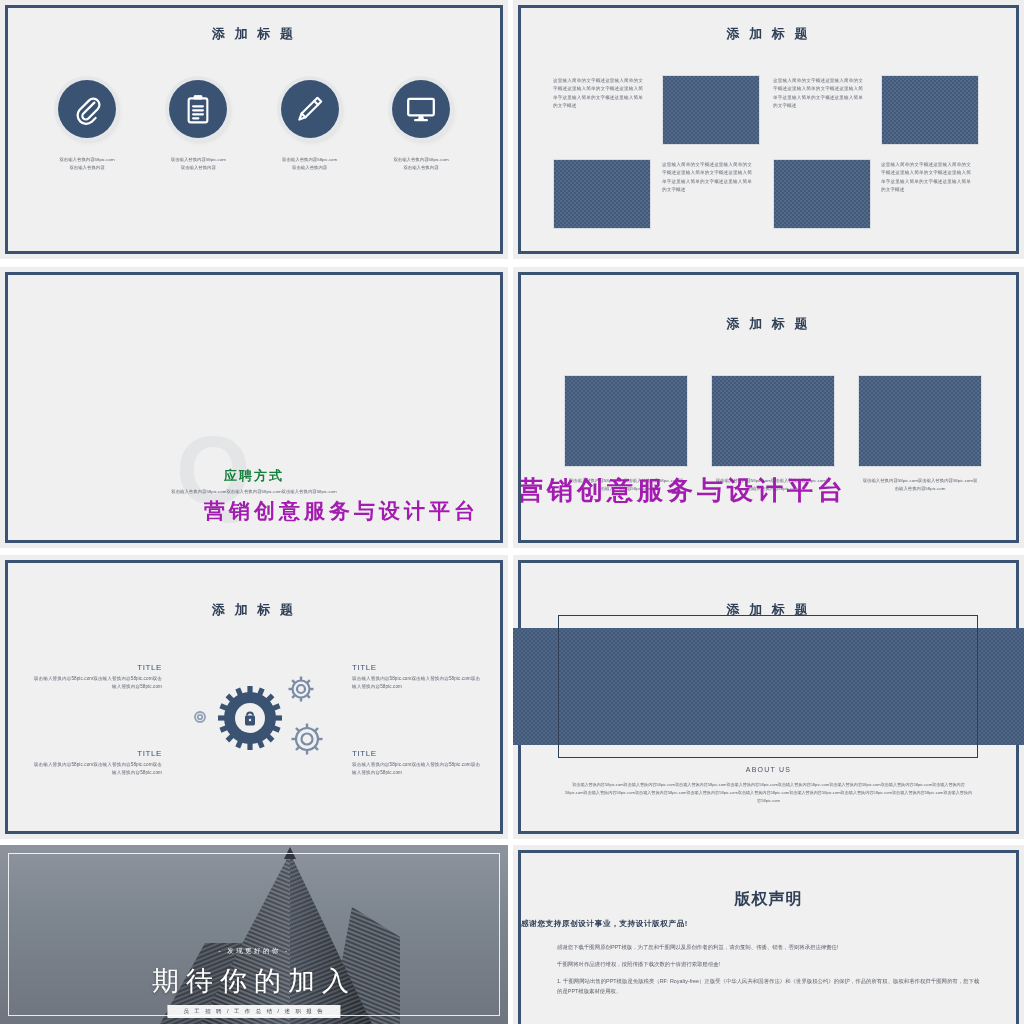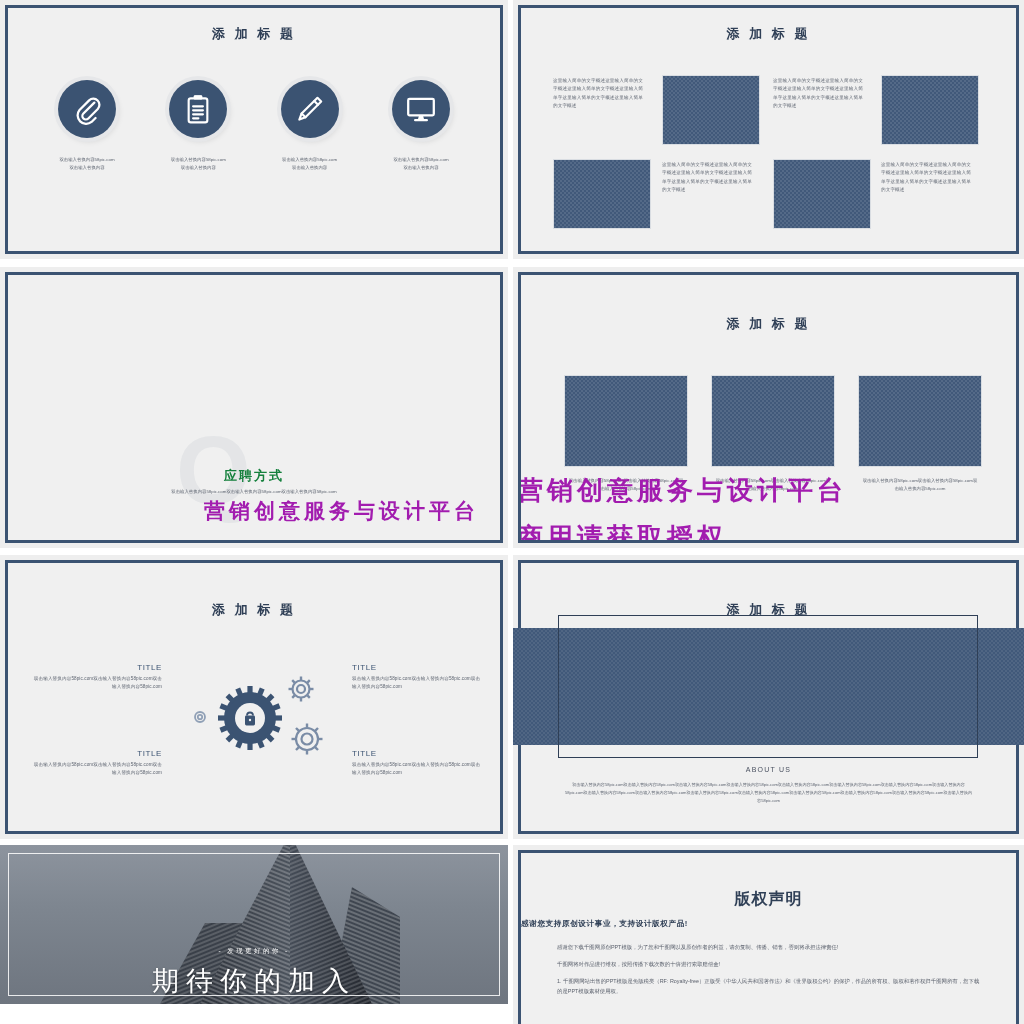--- a/index.html
+++ b/index.html
@@ -281,21 +281,20 @@
 
         <div class="ph" style="position:absolute;left:43px;top:100px;width:124px;height:92px;"></div>
         <div class="ph" style="position:absolute;left:190px;top:100px;width:124px;height:92px;"></div>
         <div class="ph" style="position:absolute;left:337px;top:100px;width:124px;height:92px;"></div>
 
         <div class="cap" style="position:absolute;left:46px;top:202px;width:118px;">双击输入替换内容58pic.com双击输入替换内容58pic.com双击输入替换内容58pic.com</div>
         <div class="cap" style="position:absolute;left:193px;top:202px;width:118px;">双击输入替换内容58pic.com双击输入替换内容58pic.com双击输入替换内容58pic.com</div>
         <div class="cap" style="position:absolute;left:340px;top:202px;width:118px;">双击输入替换内容58pic.com双击输入替换内容58pic.com双击输入替换内容58pic.com</div>
 
         <div class="wm-text" style="left:-4px;top:198px;font-size:26px;">营销创意服务与设计平台</div>
-        <div class="wm-text" style="left:-4px;top:245px;font-size:26px;">商用请获取授权</div>
       </div>
     </div>
   </div>
 
   <div class="slide" style="left:0;top:555px;width:508px;height:284px;">
     <div class="slide-inner">
       <div class="slide-pad">
         <div class="s-title" style="top:38px;">添 加 标 题</div>
 
         <svg style="position:absolute;left:186px;top:110px;" width="136" height="86" viewBox="0 0 136 86">
@@ -396,21 +395,21 @@
         <div class="s-title" style="top:38px;">添 加 标 题</div>
       </div>
     </div>
 
     <div class="band" style="left:0;top:73px;width:511px;height:117px;"></div>
     <div class="band-outline" style="left:45px;top:60px;width:420px;height:143px;"></div>
     <div class="about-h" style="top:211px;">ABOUT US</div>
     <div style="position:absolute;left:50px;right:50px;top:226px;font-size:4.1px;line-height:2.0;color:#5d6470;text-align:center;">双击输入替换内容58pic.com双击输入替换内容58pic.com双击输入替换内容58pic.com双击输入替换内容58pic.com双击输入替换内容58pic.com双击输入替换内容58pic.com双击输入替换内容58pic.com双击输入替换内容58pic.com双击输入替换内容58pic.com双击输入替换内容58pic.com双击输入替换内容58pic.com双击输入替换内容58pic.com双击输入替换内容58pic.com双击输入替换内容58pic.com双击输入替换内容58pic.com双击输入替换内容58pic.com</div>
   </div>
 
-  <div class="slide" style="left:0;top:845px;width:508px;height:159px;">
+  <div class="slide" style="left:0;top:845px;width:508px;height:179px;">
     <div class="hero">
 
       <svg style="position:absolute;left:0;bottom:0;" width="508" height="179" viewBox="0 0 508 179" preserveAspectRatio="none">
         <defs>
           <linearGradient id="facL" x1="0" y1="0" x2="1" y2="0">
             <stop offset="0" stop-color="#2f343c"></stop>
               <stop offset="1" stop-color="#4c535d"></stop>
           </linearGradient>
           <linearGradient id="facR" x1="0" y1="0" x2="1" y2="0">
             <stop offset="0" stop-color="#454c57"></stop>

